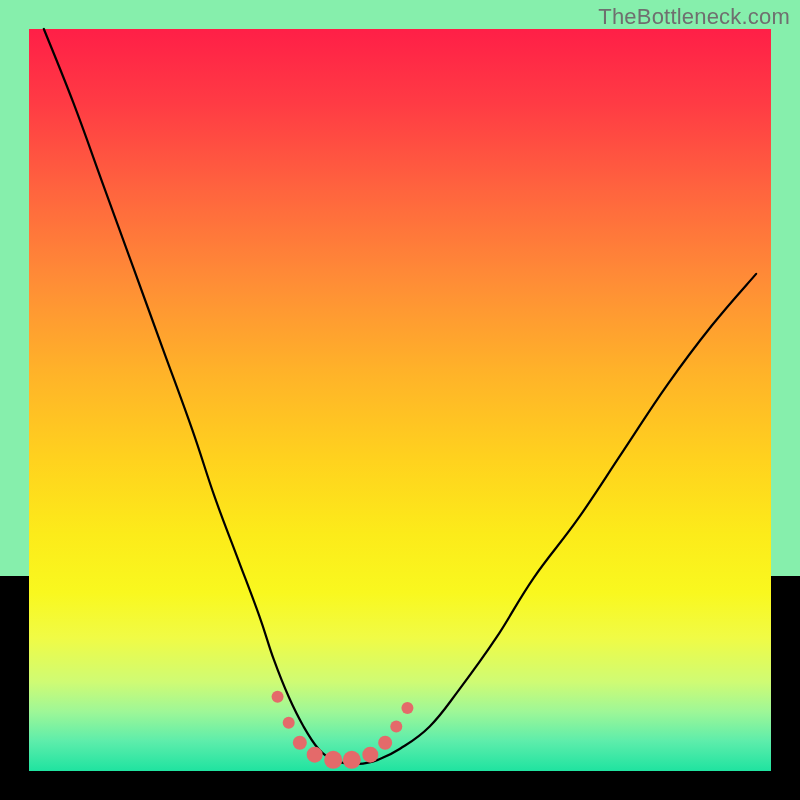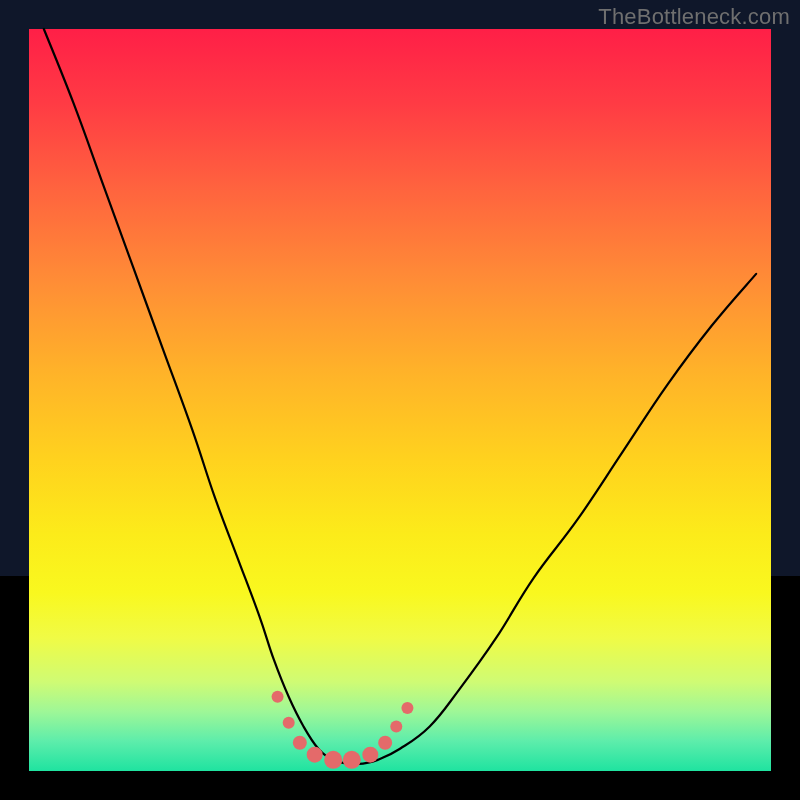--- a/index.html
+++ b/index.html
@@ -8,21 +8,21 @@
     width: 800px;
     height: 800px;
     background: #000000;
     overflow: hidden;
     font-family: Arial, Helvetica, sans-serif;
   }
   .stage {
     position: relative;
     width: 800px;
     height: 576px;
-    background: #0f172a;
+    background: #86efac;
   }
   .plot-area {
     position: absolute;
     left: 29px;
     top: 29px;
     width: 742px;
     height: 742px;
     
     background: linear-gradient(
       to bottom,

